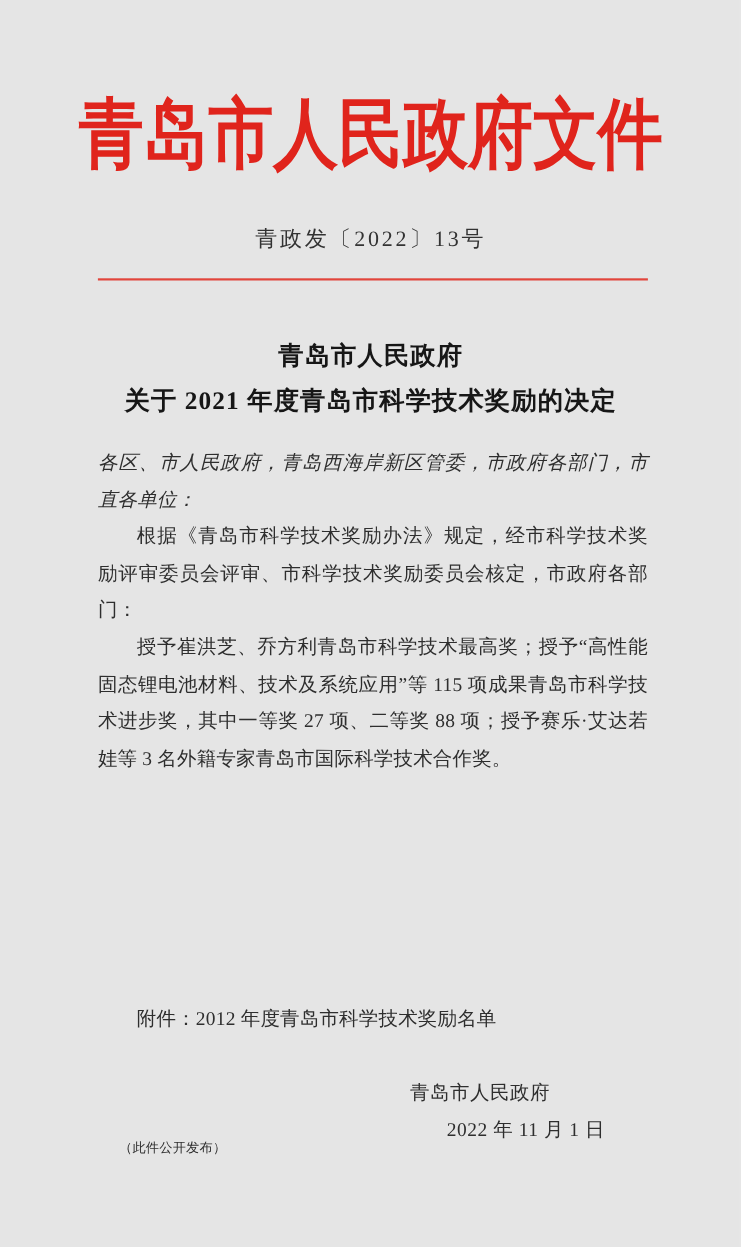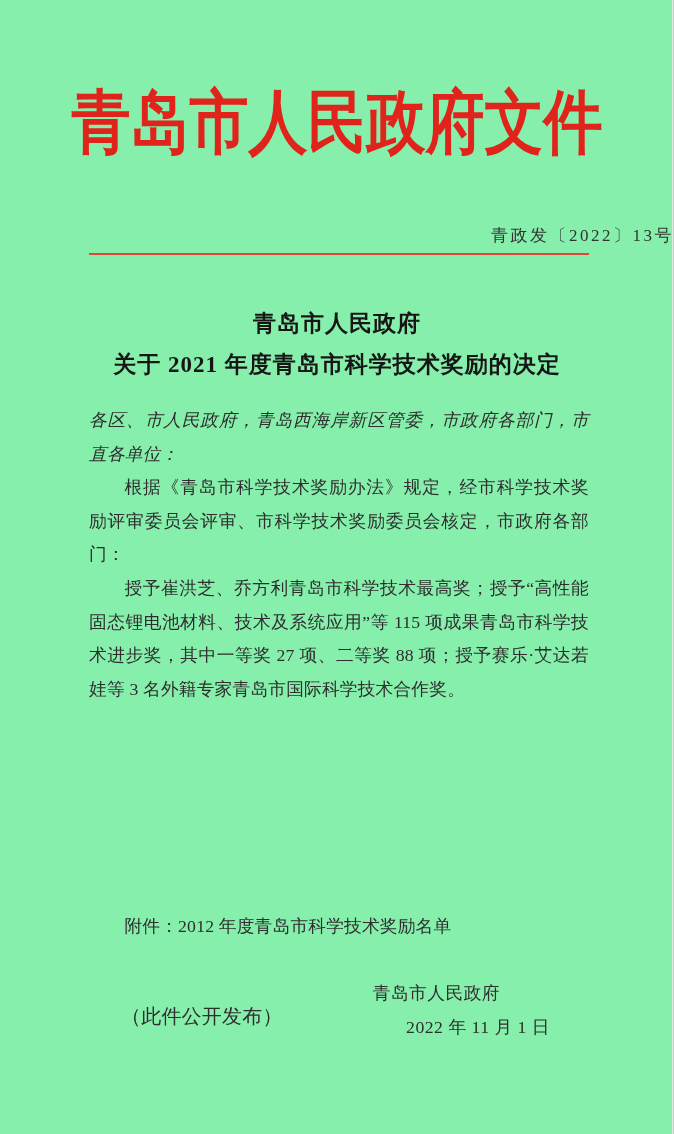--- a/index.html
+++ b/index.html
@@ -4,21 +4,21 @@
 <style>
   html, body {
     margin: 0;
     padding: 0;
     background: #ffffff;
   }
   .page {
     position: relative;
     width: 674px;
     height: 1134px;
-    background: #86efac;
+    background: #e5e5e5;
     overflow: hidden;
     font-family: "Liberation Serif", "DejaVu Serif", serif;
     color: var(--body-text, #2e2e2e);
   }
   .scan-edge {
     position: absolute;
     top: 0; right: 1px;
     width: 1px; height: 100%;
     background: #e6e6e6;
   }
@@ -33,25 +33,25 @@
     font-size: 59px;
     font-weight: 700;
     letter-spacing: 0;
     color: var(--header-red, #e0241c);
     transform: scaleY(1.18);
     transform-origin: center center;
     white-space: nowrap;
   }
   .doc-number {
     position: absolute;
-    top: 224px;
+    top: 204px;
     left: 0;
     width: 100%;
-    text-align: right;
-    font-size: 17px;
+    text-align: center;
+    font-size: 20px;
     letter-spacing: 2.5px;
     color: #333333;
   }
   .red-line {
     position: absolute;
     top: 253px;
     left: 89px;
     width: 500px;
     height: 2px;
     background: var(--divider-red, #e2453c);
@@ -106,23 +106,23 @@
     left: 0;
     right: 124px;
     text-align: right;
     font-size: 17.7px;
     line-height: 33.6px;
     letter-spacing: 0.5px;
     padding-left: 20px;
   }
   .release-note {
     position: absolute;
-    top: 1000px;
+    top: 1027px;
     left: 89px;
-    font-size: 20px;
+    font-size: 12px;
     line-height: 33.6px;
     text-indent: 1.6em;
     letter-spacing: 0.2px;
   }
 </style>
 </head>
 <body>
 
 <div class="page">
   <div class="scan-edge"></div>

